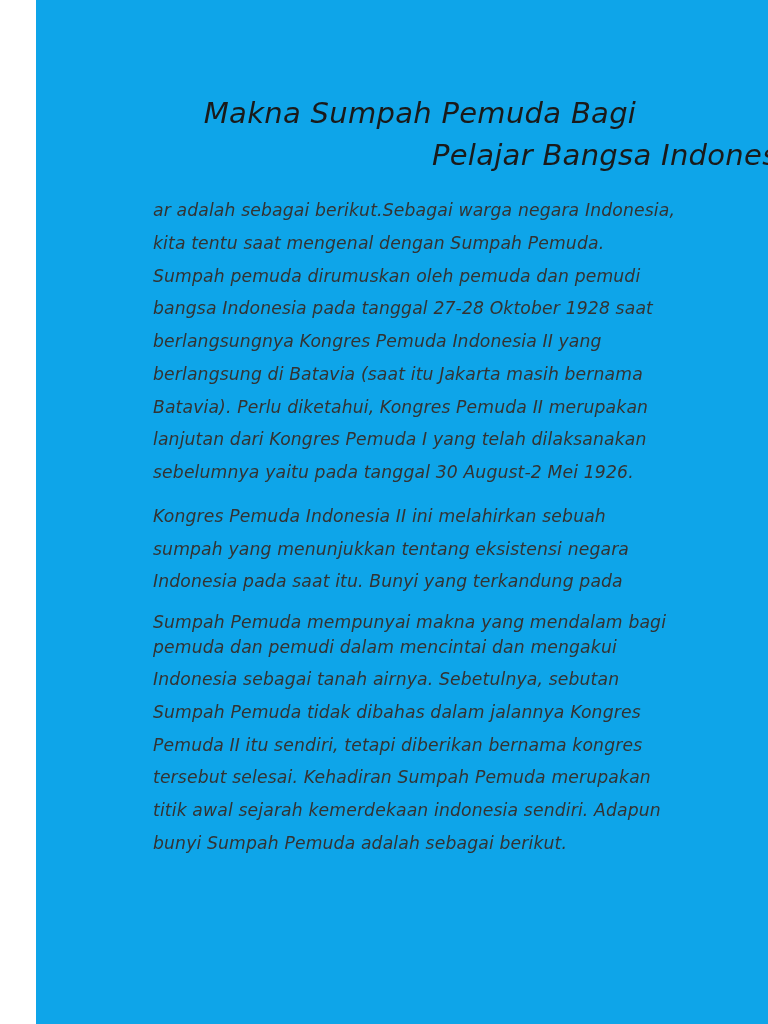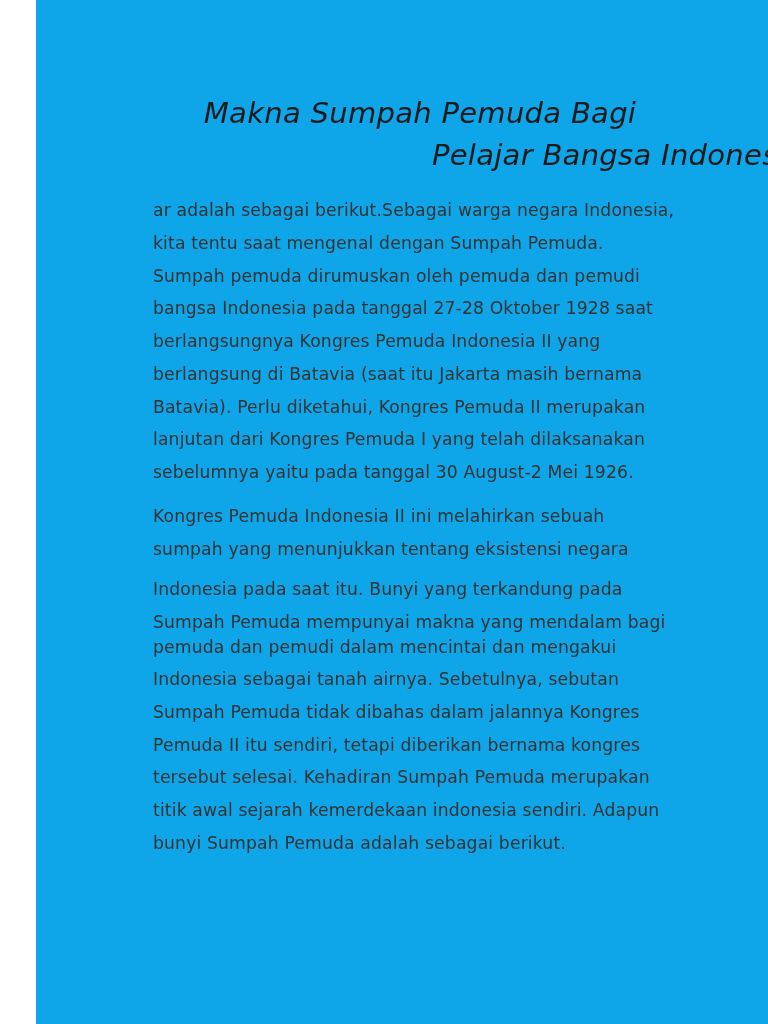--- a/index.html
+++ b/index.html
@@ -2,21 +2,21 @@
 <html><head>
 <meta charset="utf-8">
 <style>
   html, body { margin:0; padding:0; background:#ffffff; }
   body { width:768px; height:1024px; overflow:hidden; position:relative; font-family:"DejaVu Sans", sans-serif; color:#2b2b2b; }
   .page { position:absolute; left:0; top:0; width:768px; height:1024px; background:#0ea5e9;margin-left:36px; }
   .title { position:absolute; left:0; width:768px; text-align:center; font-size:29px; color:#1a1a1a; letter-spacing:0.3px; font-style:italic; }
   .title.l1 { top:96px; }
   .title.l2 { top:138px;text-align:right; }
   .para { position:absolute; left:117px; width:560px; }
-  .line { position:absolute; left:0; white-space:nowrap; font-size:17.2px; color:#333; letter-spacing:0.15px; }
+  .line { position:absolute; left:0; white-space:nowrap; font-size:17.2px; font-style:italic; color:#333; letter-spacing:0.15px; }
 </style>
 </head>
 <body>
 
 <div class="page">
   <div class="title l1">Makna Sumpah Pemuda Bagi</div>
   <div class="title l2">Pelajar Bangsa Indonesia</div>
 
   <div class="para" style="top:200px;">
     <div class="line" style="top:0px">ar adalah sebagai berikut.Sebagai warga negara Indonesia,</div>
@@ -26,21 +26,21 @@
     <div class="line" style="top:131px">berlangsungnya Kongres Pemuda Indonesia II yang</div>
     <div class="line" style="top:164px">berlangsung di Batavia (saat itu Jakarta masih bernama</div>
     <div class="line" style="top:197px">Batavia). Perlu diketahui, Kongres Pemuda II merupakan</div>
     <div class="line" style="top:229px">lanjutan dari Kongres Pemuda I yang telah dilaksanakan</div>
     <div class="line" style="top:262px">sebelumnya yaitu pada tanggal 30 August-2 Mei 1926.</div>
   </div>
 
   <div class="para" style="top:506px;">
     <div class="line" style="top:0px">Kongres Pemuda Indonesia II ini melahirkan sebuah</div>
     <div class="line" style="top:33px">sumpah yang menunjukkan tentang eksistensi negara</div>
-    <div class="line" style="top:73px">Indonesia pada saat itu. Bunyi yang terkandung pada</div>
+    <div class="line" style="top:65px">Indonesia pada saat itu. Bunyi yang terkandung pada</div>
     <div class="line" style="top:106px">Sumpah Pemuda mempunyai makna yang mendalam bagi</div>
     <div class="line" style="top:131px">pemuda dan pemudi dalam mencintai dan mengakui</div>
     <div class="line" style="top:163px">Indonesia sebagai tanah airnya. Sebetulnya, sebutan</div>
     <div class="line" style="top:196px">Sumpah Pemuda tidak dibahas dalam jalannya Kongres</div>
     <div class="line" style="top:229px">Pemuda II itu sendiri, tetapi diberikan bernama kongres</div>
     <div class="line" style="top:261px">tersebut selesai. Kehadiran Sumpah Pemuda merupakan</div>
     <div class="line" style="top:294px">titik awal sejarah kemerdekaan indonesia sendiri. Adapun</div>
     <div class="line" style="top:327px">bunyi Sumpah Pemuda adalah sebagai berikut.</div>
   </div>
 </div>

